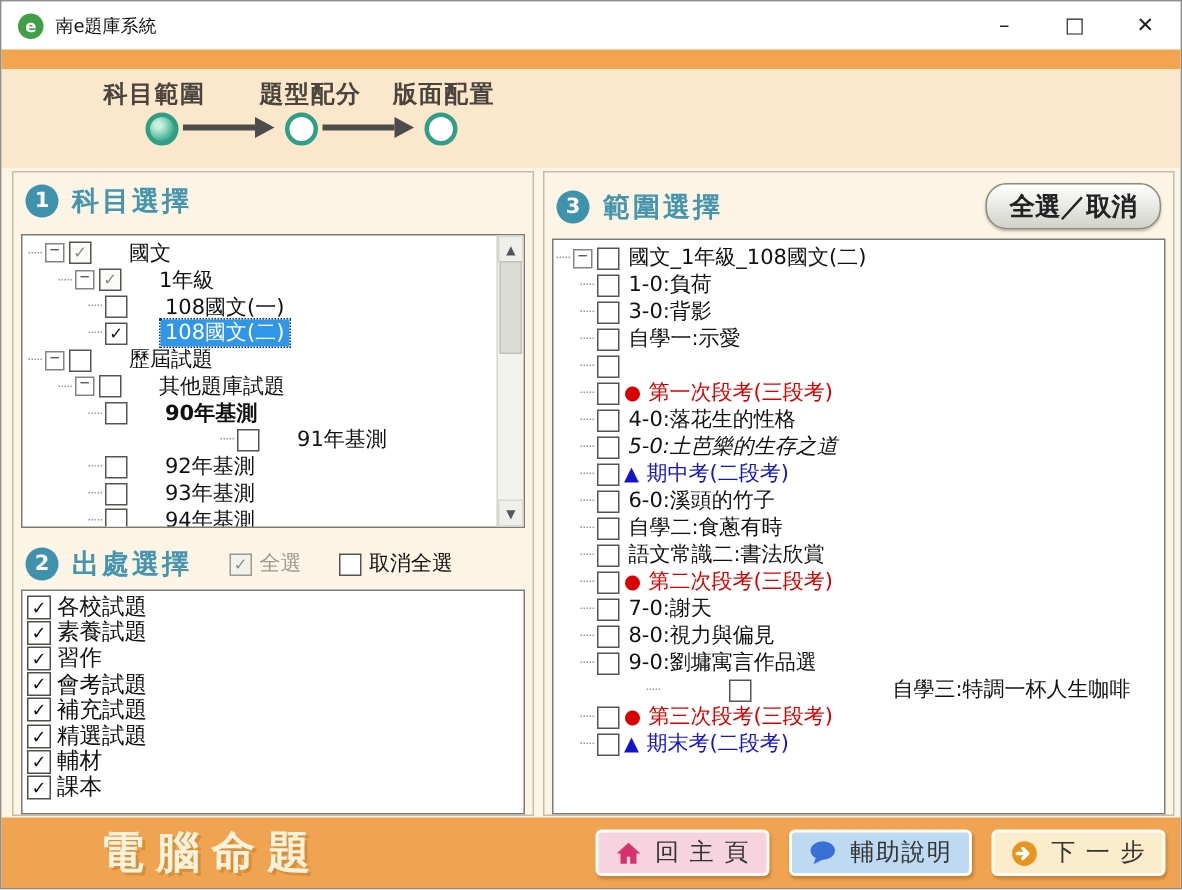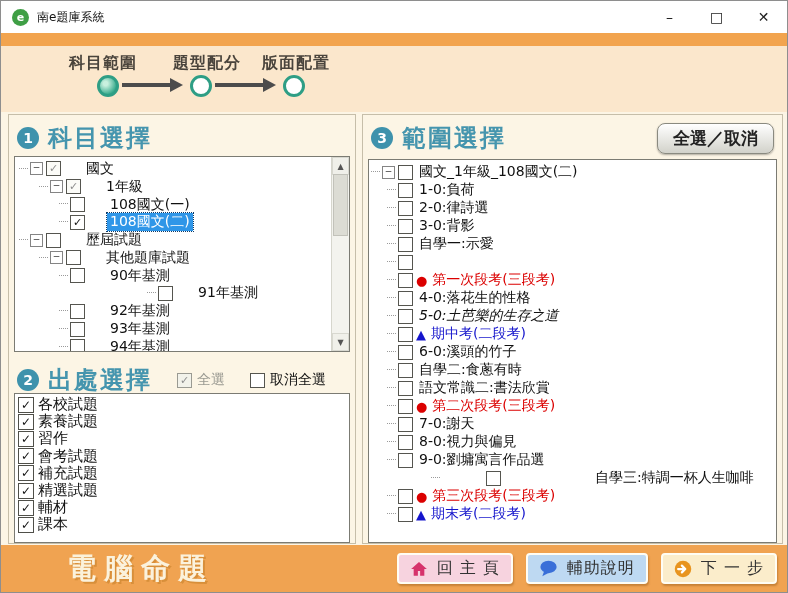--- a/index.html
+++ b/index.html
@@ -25,21 +25,21 @@
              border-top:7px solid transparent;border-bottom:7px solid transparent;}
 
   
   .main{position:absolute;top:111px;left:0;right:0;bottom:47px;background:#FCF5E5;}
   .panel{position:absolute;background:#FCF5E5;border:1px solid #c6bea9;}
   #panel-subject{left:7px;top:2px;width:346px;height:428px;}
   #panel-scope{left:361px;top:2px;width:419px;height:428px;}
   .panel-header{display:flex;align-items:center;gap:9px;padding:7px 8px 4px 8px;}
   .badge{width:22px;height:22px;border-radius:50%;background:#3E92AC;color:#fff;font-weight:bold;font-size:14px;
          display:flex;align-items:center;justify-content:center;flex:none;}
-  .panel-title{font-size:24px;font-weight:bold;color:#4595AE;letter-spacing:2px;white-space:nowrap;}
+  .panel-title{font-size:18px;font-weight:bold;color:#4595AE;letter-spacing:2px;white-space:nowrap;}
 
   .listbox{position:absolute;background:#ffffff;border:1px solid #7b7b73;overflow:hidden;}
   #tree-subject{left:5px;top:41px;width:334px;height:191px;padding-top:3px;}
   #list-source{left:5px;top:278px;width:334px;height:146px;padding-top:2px;}
   #tree-scope{left:5px;top:44px;width:407px;height:379px;padding-top:3px;}
 
   
   .tree-row{display:flex;align-items:center;height:17.8px;white-space:nowrap;}
   .connector{width:9px;height:1px;border-top:1px dotted #9a9a9a;margin-right:2px;flex:none;}
   .expander{width:11px;height:11px;border:1px solid #848484;background:#fff;font-size:9px;line-height:9px;
@@ -68,21 +68,21 @@
   .hdr-check.disabled{color:#9a9a92;}
   .hdr-check.disabled .cbx{border-color:#9a9a92;background:#f2f2ea;}
 
   
   .src-row{display:flex;align-items:center;height:17.2px;padding-left:3px;}
   .src-cbx{width:14px;height:14px;border:1px solid #4f4f49;background:#fff;display:flex;align-items:center;
            justify-content:center;font-size:12px;font-weight:bold;color:#111;margin-right:4px;flex:none;}
   .src-label{font-size:15px;color:#111;white-space:nowrap;}
 
   
-  .toggle-btn{margin-left:auto;border:1px solid #8a8a80;border-radius:8px;background:linear-gradient(#ffffff,#d2d2ca);
+  .toggle-btn{margin-left:auto;border:1px solid #8a8a80;border-radius:14px;background:linear-gradient(#ffffff,#d2d2ca);
               padding:3px 15px;font-size:17px;font-weight:bold;color:#222;box-shadow:0 1px 2px rgba(0,0,0,.3);
               white-space:nowrap;cursor:default;}
 
   
   .footer{position:absolute;left:0;right:0;bottom:0;height:47px;background:#F0A351;display:flex;align-items:center;}
   .brand{margin-left:66px;font-size:29px;font-weight:bold;color:#FBF2DC;letter-spacing:8px;
          text-shadow:2px 2px 0 rgba(196,128,40,.55);white-space:nowrap;}
   .footer-buttons{margin-left:auto;margin-right:10px;display:flex;gap:13px;}
   .fbtn{display:flex;align-items:center;gap:9px;border:2px solid #FFFDF4;border-radius:4px;padding:3px 11px;
         font-size:16px;color:#333;letter-spacing:1px;box-shadow:1px 2px 2px rgba(120,70,10,.35);white-space:nowrap;cursor:default;}
@@ -168,21 +168,21 @@
               <span class="row-label">歷屆試題</span>
             </div>
             <div class="tree-row" style="height: 17.8px;">
               <span style="width: 24px; flex: 0 0 auto;"></span>
               <span class="connector"></span>
               <span class="expander">−</span>
               <span class="cbx"></span>
               <span style="width: 22px; flex: 0 0 auto;"></span>
               <span class="row-label">其他題庫試題</span>
             </div>
-            <div class="tree-row" style="height: 17.8px;">
+            <div class="tree-row" style="height: 17.8px; font-weight: bold;">
               <span style="width: 44px; flex: 0 0 auto;"></span>
               <span class="connector"></span>
               <span class="cbx"></span>
               <span style="width: 22px; flex: 0 0 auto;"></span>
               <span class="row-label">90年基測</span>
             </div>
             <div class="tree-row" style="height: 17.8px; justify-content: center;">
               <span style="width: 44px; flex: 0 0 auto;"></span>
               <span class="connector"></span>
               <span class="cbx"></span>
@@ -286,27 +286,20 @@
             <span class="connector"></span>
             <span class="cbx"></span>
             <span style="width: 3px; flex: 0 0 auto;"></span>
             <span class="row-label">1-0:負荷</span>
           </div>
           <div class="tree-row" style="height: 18px;">
             <span style="width: 18px; flex: 0 0 auto;"></span>
             <span class="connector"></span>
             <span class="cbx"></span>
             <span style="width: 3px; flex: 0 0 auto;"></span>
-            <span class="row-label">2-0:律詩選</span>
-          </div>
-          <div class="tree-row" style="height: 18px;">
-            <span style="width: 18px; flex: 0 0 auto;"></span>
-            <span class="connector"></span>
-            <span class="cbx"></span>
-            <span style="width: 3px; flex: 0 0 auto;"></span>
             <span class="row-label">3-0:背影</span>
           </div>
           <div class="tree-row" style="height: 18px;">
             <span style="width: 18px; flex: 0 0 auto;"></span>
             <span class="connector"></span>
             <span class="cbx"></span>
             <span style="width: 3px; flex: 0 0 auto;"></span>
             <span class="row-label">自學一:示愛</span>
           </div>
           <div class="tree-row" style="height: 18px;">

